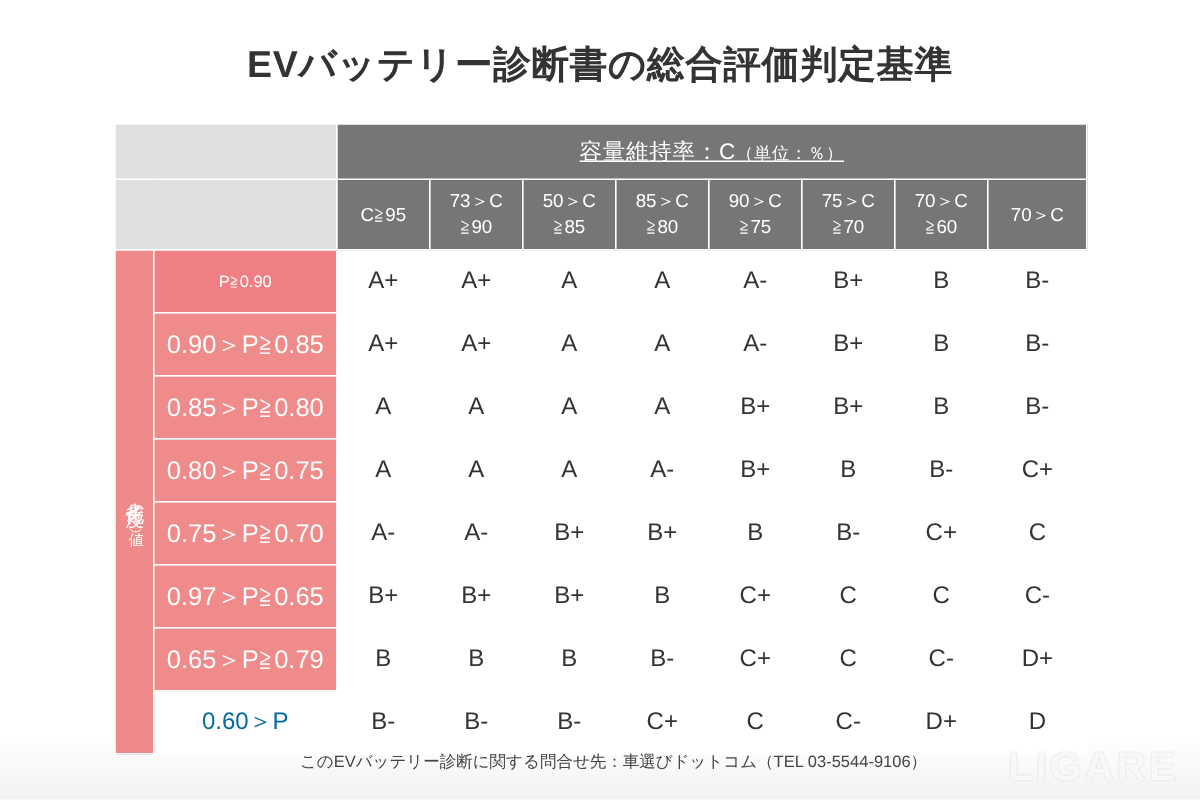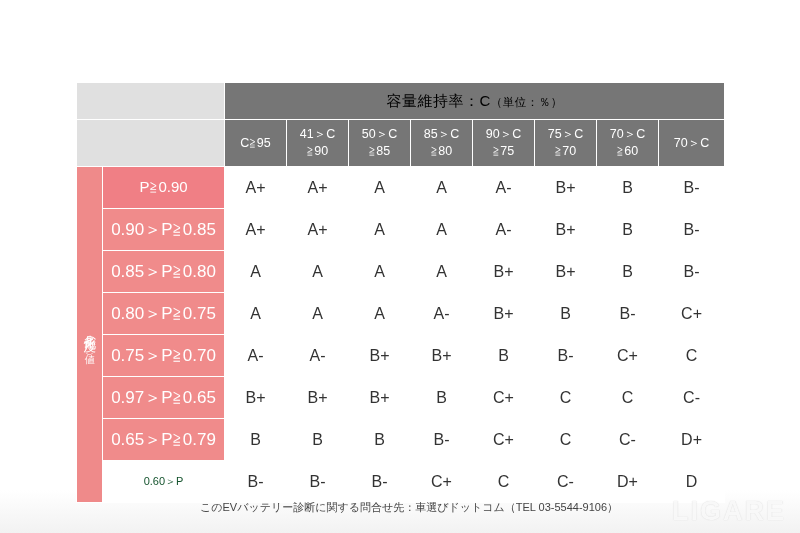--- a/index.html
+++ b/index.html
@@ -51,25 +51,26 @@
   }
   .corner-blank {
     background: #e0e0e0;
     width: 148px;
   }
   .corner-blank-top {
     background: #e0e0e0;
   }
   .cap-header {
     background: #767676;
-    color: #000000;
+    color: #ffffff;
     height: 36px;
     font-size: 15px;
     font-weight: bold;
     letter-spacing: 0.5px;
+    text-decoration: underline;
   }
   .cap-header .unit {
     font-size: 11.5px;
     font-weight: normal;
   }
   .col-header {
     background: #767676;
     color: #ffffff;
     height: 46px;
     font-size: 12.5px;
@@ -81,27 +82,27 @@
   }
   .row-header {
     background: #f08b8b;
     color: #ffffff;
     font-size: 17px;
     height: 41px;
     font-weight: normal;
   }
   .row-header.first {
     background: #f07f85;
-    font-size: 15px;
+    font-size: 11px;
     margin-top: 15px;
   }
   .row-header.last {
     background: #ffffff;
-    color: #14532d;
-    font-size: 11px;
+    color: #0369a1;
+    font-size: 16px;
   }
   .deg-label {
     background: #ef8a8a;
     color: #ffffff;
     width: 26px;
     font-size: 12.5px;
     line-height: 1.15;
     letter-spacing: 1px;
   }
   .deg-label .vtext {
@@ -143,20 +144,21 @@
     letter-spacing: 2px;
     text-shadow: 0 0 1px rgba(180,180,180,0.65);
     font-family: "Liberation Sans", sans-serif;
   }
 </style>
 </head>
 <body>
 
 <div class="page">
 
+  <div class="title">EVバッテリー診断書の総合評価判定基準</div>
 
   <div class="table-wrap">
     <table class="matrix">
       <colgroup>
         <col style="width:26px">
         <col style="width:122px">
         <col style="width:62px">
         <col style="width:62px">
         <col style="width:62px">
         <col style="width:62px">
@@ -172,21 +174,21 @@
             <span>容量維持率：C</span><span class="unit">（単位：％）</span>
           </td>
         </tr>
         <tr>
           <td class="corner-blank" colspan="2"></td>
           <td class="col-header">
             <span>C≧95</span>
             <span></span>
           </td>
           <td class="col-header">
-            <span>41＞C</span>
+            <span>73＞C</span>
             <span>≧90</span>
           </td>
           <td class="col-header">
             <span>50＞C</span>
             <span>≧85</span>
           </td>
           <td class="col-header">
             <span>85＞C</span>
             <span>≧80</span>
           </td>

